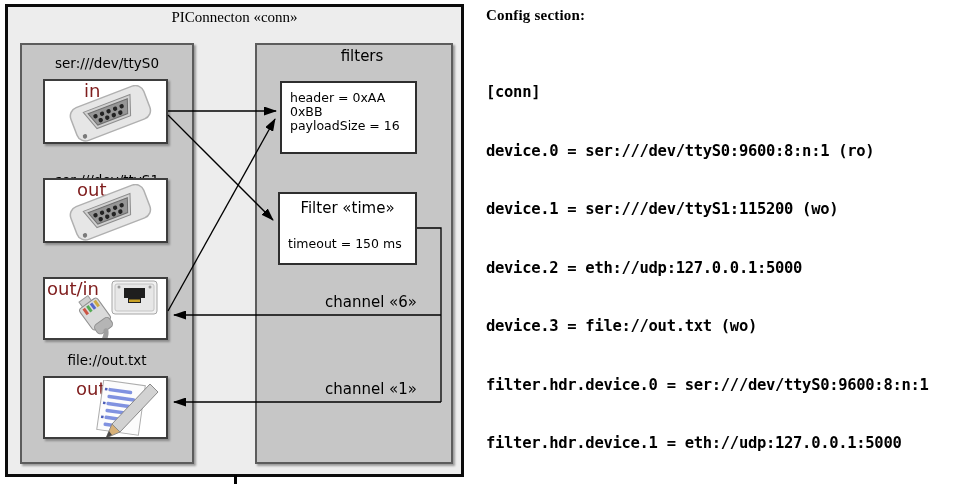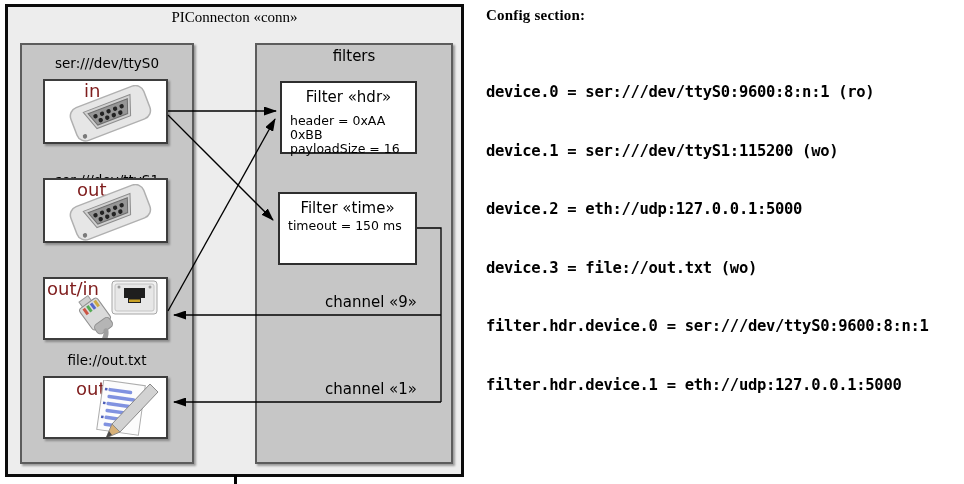--- a/index.html
+++ b/index.html
@@ -11,21 +11,21 @@
          box-sizing:border-box;border:3px solid #0b0b0b;background:#ededed;}
   .diagram-title{position:absolute;left:5px;top:9px;width:459px;text-align:center;
          font-size:15px;font-family:Liberation Serif, serif;}
 
   
   .panel{position:absolute;box-sizing:border-box;background:#c6c6c6;
          border:2px solid #5c5c5c;box-shadow:2px 2px 2px rgba(0,0,0,.35);}
   #devices-panel{left:20px;top:43px;width:174px;height:421px;}
   #filters-panel{left:255px;top:43px;width:198px;height:421px;}
   .filters-title{position:absolute;left:255px;top:47px;width:198px;text-align:center;
-         font-size:15px;}
+         font-size:15px;padding-left:8px;}
 
   
   .dev-label{position:absolute;left:20px;width:174px;text-align:center;font-size:13.5px;}
   .dev-box{position:absolute;left:43px;width:125px;box-sizing:border-box;background:#fff;
          border:2px solid #3d3d3d;box-shadow:2px 2px 2px rgba(0,0,0,.3);}
   .port{position:absolute;font-size:18px;color:#7f1d1d;}
 
   
   .filter-box{position:absolute;box-sizing:border-box;background:#fff;
          border:2px solid #2e2e2e;}
@@ -138,34 +138,33 @@
       <rect x="12.5" y="10.5" width="2.5" height="2.5" fill="#4a5cb8"></rect>
       <rect x="12.5" y="24.5" width="2.5" height="2.5" fill="#4a5cb8"></rect>
       <rect x="12.5" y="38.5" width="2.5" height="2.5" fill="#4a5cb8"></rect>
     </g>
     <polygon points="60,4 68,12 30,52 22,44" fill="#d2d2d2" stroke="#8a8a8a"></polygon>
     <polygon points="22,44 30,52 16,58" fill="#d8b178" stroke="#8a8a8a"></polygon>
     <polygon points="16,58 22,55 19,51" fill="#4a4a4a"></polygon>
   </svg>
 
   <div class="filter-box" style="left:280px;top:81px;width:137px;height:73px">
-    <div class="filter-title">Filter «hdr»</div>
     <div class="filter-attrs">
       <div>header = 0xAA 0xBB</div>
       <div>payloadSize = 16</div>
     </div>
   </div>
   <div class="filter-box" style="left:278px;top:192px;width:139px;height:73px">
     <div class="filter-title">Filter «time»</div>
-    <div class="filter-attrs" style="margin-top:2px">
+    <div class="filter-attrs" style="margin-top:20px">
       <div>timeout = 150 ms</div>
     </div>
   </div>
 
-  <div class="channel-label" style="top:293px">channel «9»</div>
+  <div class="channel-label" style="top:293px">channel «6»</div>
   <div class="channel-label" style="top:380px">channel «1»</div>
 
   <svg class="overlay" width="964" height="484" viewBox="0 0 964 484">
     <defs>
       <marker id="arw" markerWidth="13" markerHeight="9" refX="12" refY="4.5" orient="auto" markerUnits="userSpaceOnUse">
         <path d="M0,0 L13,4.5 L0,9 Z" fill="#000"></path>
       </marker>
     </defs>
     <g stroke="#000" stroke-width="1.3" fill="none">
       <line x1="168" y1="111" x2="276" y2="111" marker-end="url(#arw)"></line>
@@ -174,20 +173,21 @@
       <polyline points="417,228 441,228 441,402"></polyline>
       <line x1="441" y1="315" x2="174" y2="315" marker-end="url(#arw)"></line>
       <line x1="441" y1="402" x2="174" y2="402" marker-end="url(#arw)"></line>
     </g>
   </svg>
 
   <div class="tick"></div>
 
   <div class="config-heading">Config section:</div>
   <div class="config-lines">
+    <div>[conn]</div>
     <div>device.0 = ser:///dev/ttyS0:9600:8:n:1 (ro)</div>
     <div>device.1 = ser:///dev/ttyS1:115200 (wo)</div>
     <div>device.2 = eth://udp:127.0.0.1:5000</div>
     <div>device.3 = file://out.txt (wo)</div>
     <div>filter.hdr.device.0 = ser:///dev/ttyS0:9600:8:n:1</div>
     <div>filter.hdr.device.1 = eth://udp:127.0.0.1:5000</div>
     
     
     
     

